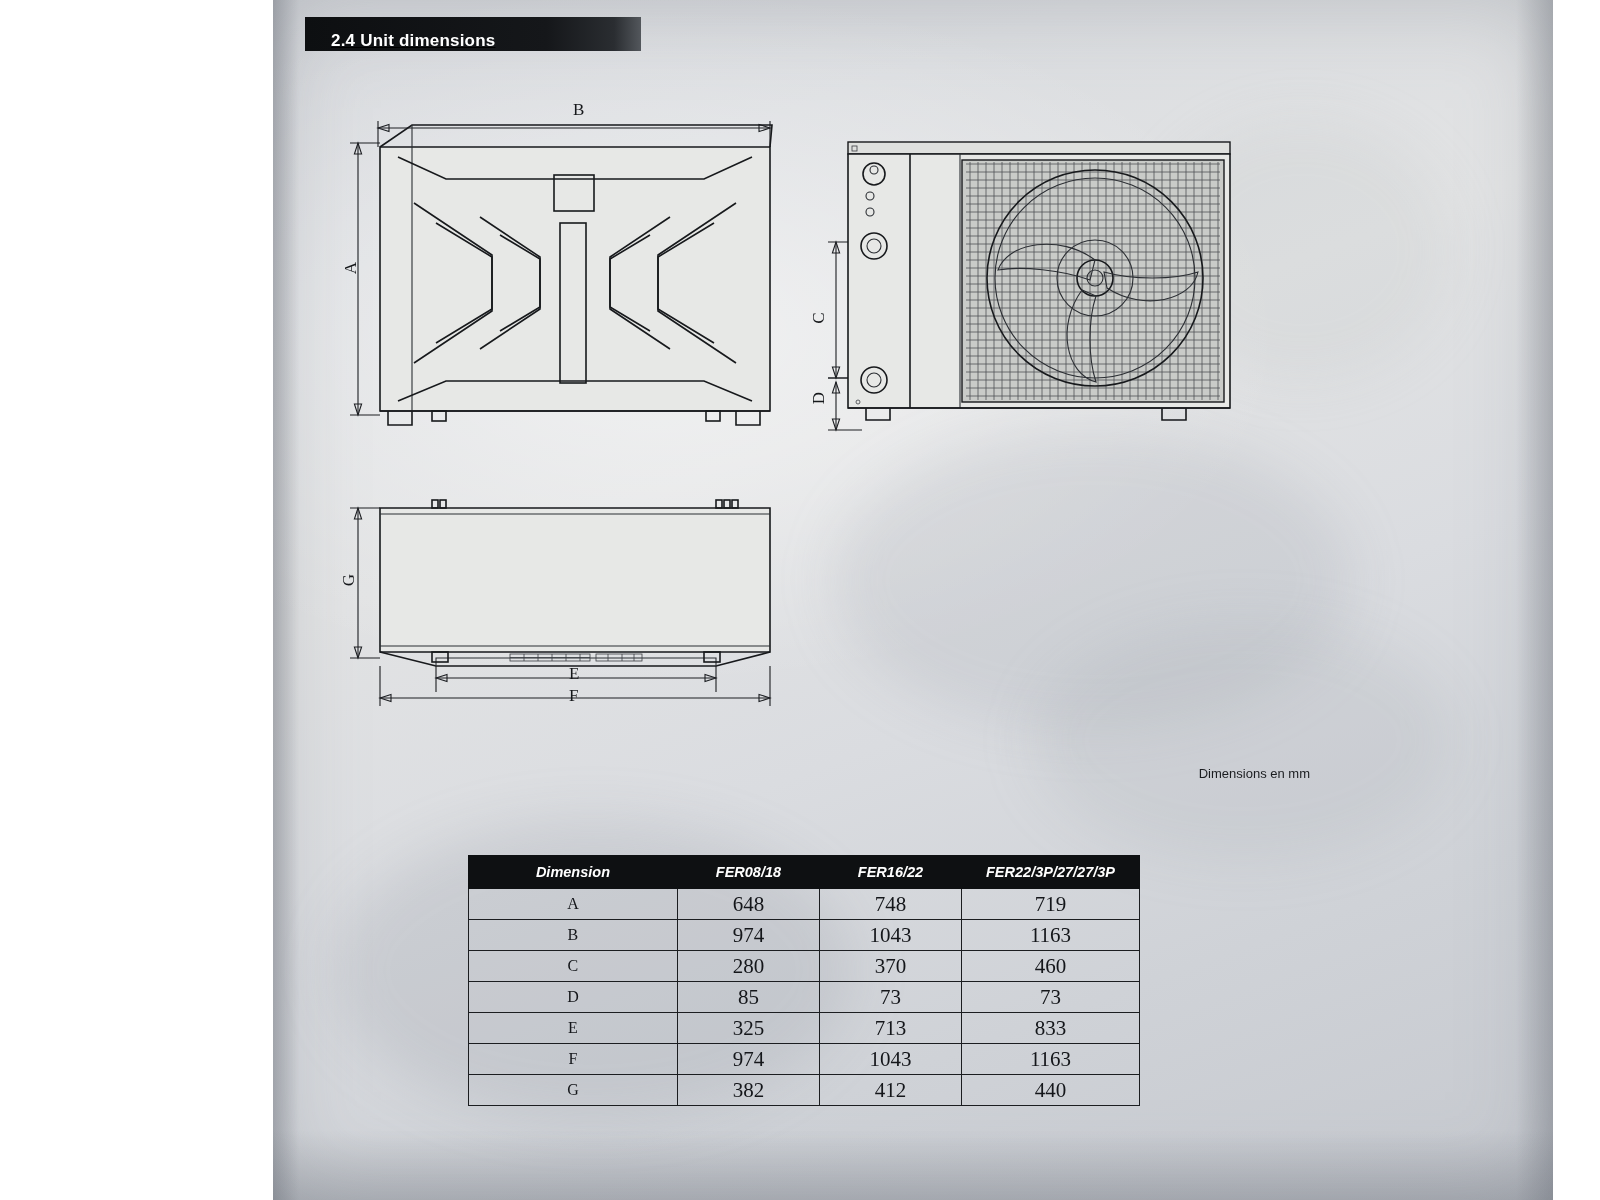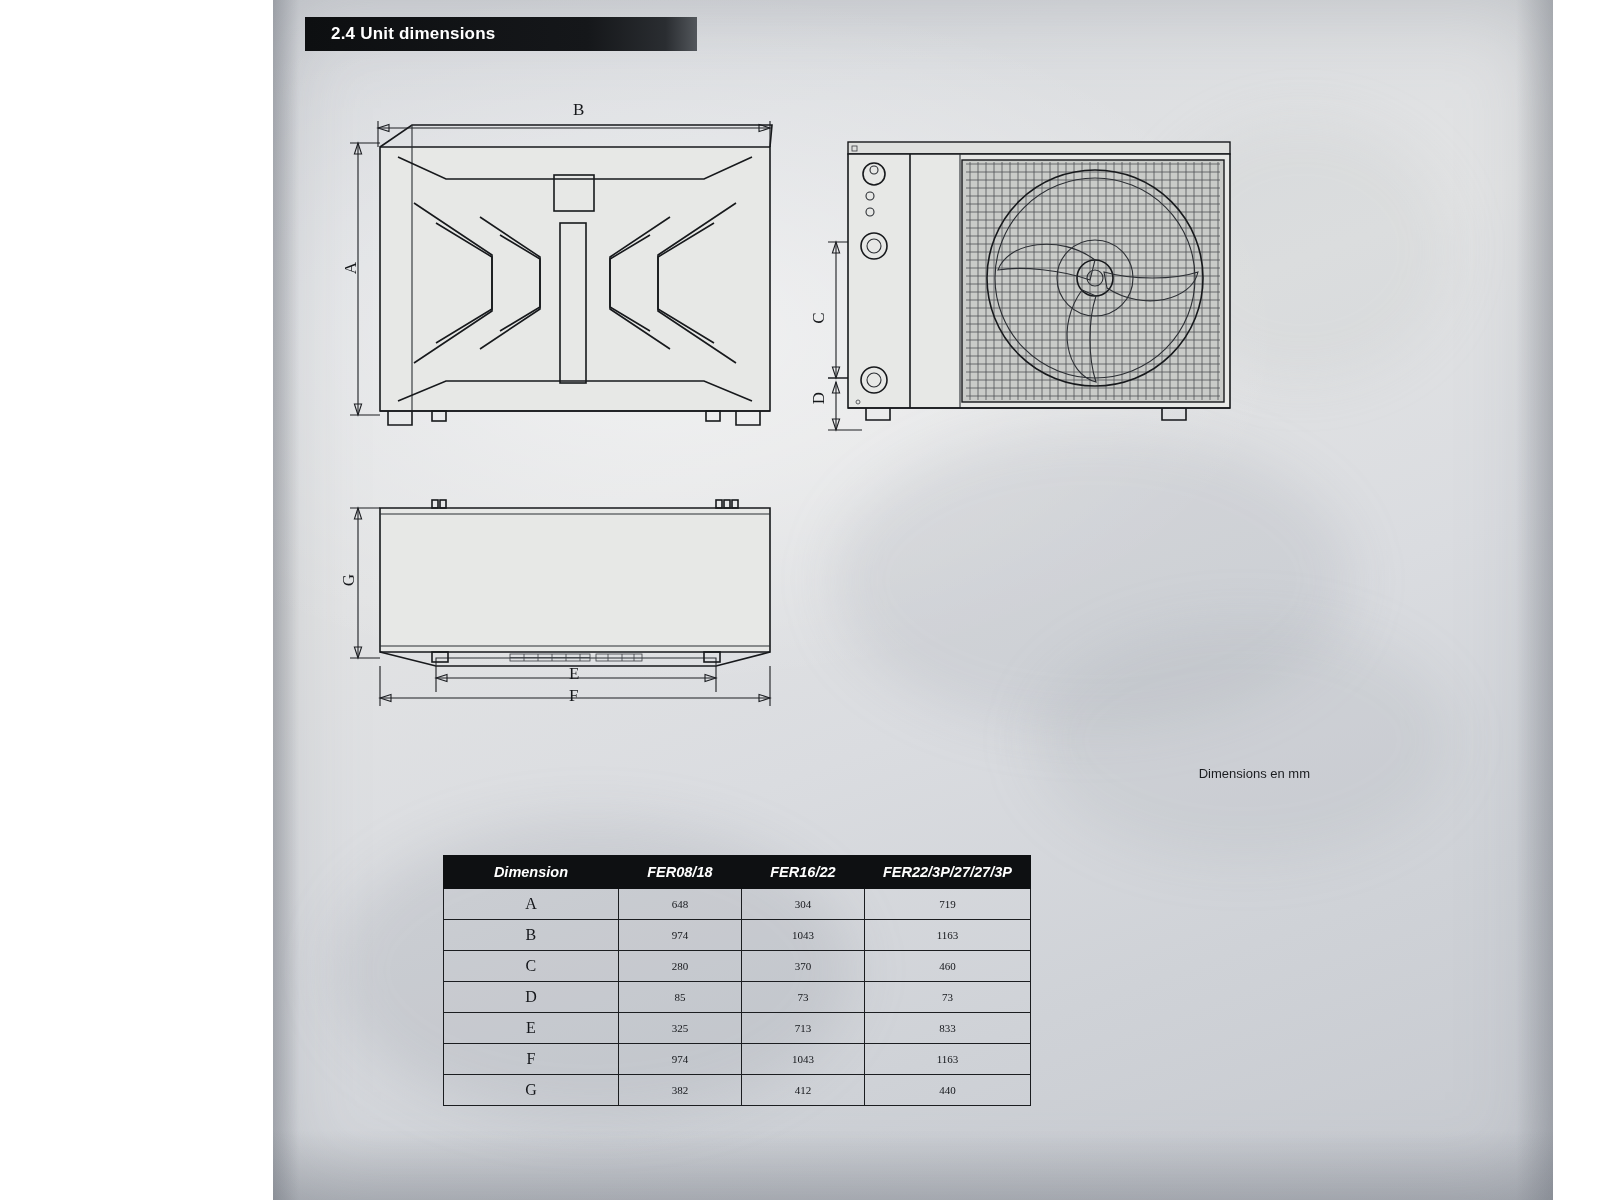--- a/index.html
+++ b/index.html
@@ -47,26 +47,27 @@
   }
   .edge-shadow-b {
     position: absolute; left: 273px; top: 1130px; width: 1280px; height: 70px;
     background: linear-gradient(0deg, rgba(100,105,115,0.28), rgba(100,105,115,0));
   }
 
   
   #section-bar {
     position: absolute;
     left: 305px; top: 17px;
-    width: 392px; height: 34px;
+    width: 336px; height: 34px;
     background: #111316;
     
     background: linear-gradient(90deg, #0d0f11 0%, #15171a 72%, #2a2d31 92%, #53575c 100%);
     display: flex;
-    align-items: center;
+    align-items: flex-end;
+    text-decoration: underline;
   }
   #section-bar .title {
     color: #ffffff;
     font-size: 17px;
     font-weight: bold;
     letter-spacing: 0.2px;
     padding-left: 26px;
     font-family: "Liberation Sans", sans-serif;
   }
 
@@ -95,41 +96,41 @@
     right: 290px; top: 766px;
     font-size: 13px;
     color: #1b1d20;
     font-family: "Liberation Sans", sans-serif;
     text-align: right;
   }
 
   
   #dim-table {
     position: absolute;
-    left: 443px; top: 855px;
-    width: 588px;
+    left: 468px; top: 855px;
+    width: 672px;
     border-collapse: collapse;
     font-family: "Liberation Serif", serif;
   }
   #dim-table th {
     background: #0e1012;
     color: #ffffff;
     font-family: "Liberation Sans", sans-serif;
     font-size: 14.5px;
     font-weight: bold;
     font-style: italic;
     height: 30px;
     border: 1px solid #0e1012;
     text-align: center;
   }
   #dim-table td {
     height: 28px;
     border: 1px solid #1b1d20;
     text-align: center;
-    font-size: 11px;
+    font-size: 21px;
     color: #14161a;
     background: transparent;
   }
   #dim-table td.rowlabel { font-size: 16px; }
   #dim-table col.c0 { width: 232px; }
   #dim-table col.c1 { width: 155px; }
   #dim-table col.c2 { width: 155px; }
   #dim-table col.c3 { width: 186px; }
 </style>
 </head>
@@ -305,21 +306,21 @@
         <th>Dimension</th>
         <th>FER08/18</th>
         <th>FER16/22</th>
         <th>FER22/3P/27/27/3P</th>
       </tr>
     </thead>
     <tbody>
       <tr>
         <td class="rowlabel">A</td>
         <td>648</td>
-        <td>304</td>
+        <td>748</td>
         <td>719</td>
       </tr>
       <tr>
         <td class="rowlabel">B</td>
         <td>974</td>
         <td>1043</td>
         <td>1163</td>
       </tr>
       <tr>
         <td class="rowlabel">C</td>

